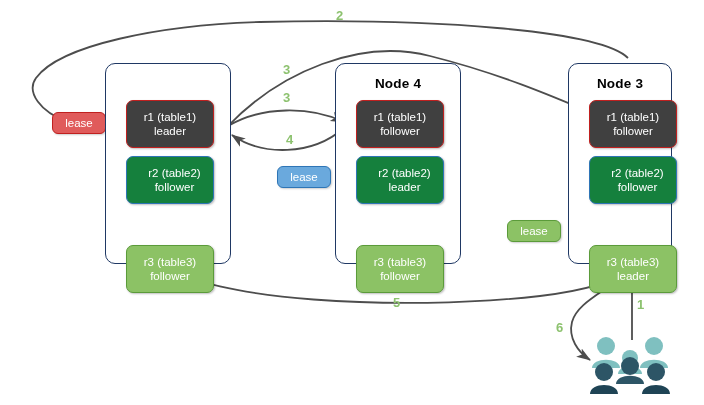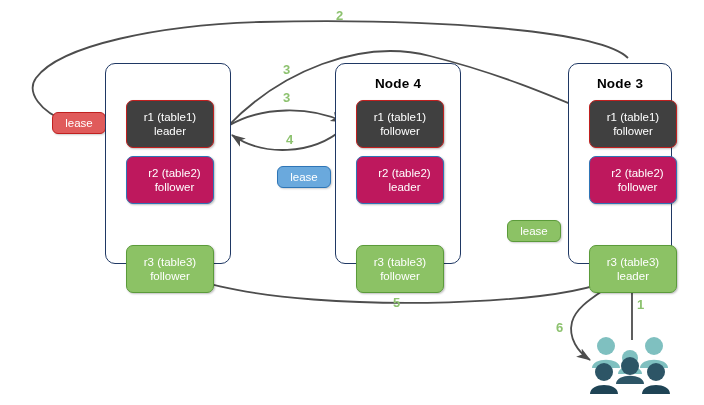--- a/index.html
+++ b/index.html
@@ -51,21 +51,21 @@
     align-items: center;
     justify-content: center;
     color: #ffffff;
     font-size: 11.5px;
     line-height: 14px;
     text-align: center;
     box-shadow: 1px 1px 2px rgba(0,0,0,0.25);
   }
   .replica .ln { display: block; }
   .rep-red   { background: #404040; border: 1.2px solid #c0201f; }
-  .rep-blue  { background: #be185d; border: 1.2px solid #2e75b6; padding-left: 9px; }
+  .rep-blue  { background: #15803d; border: 1.2px solid #2e75b6; padding-left: 9px; }
   .rep-green { background: #8cc265; border: 1.2px solid #5b9b3a; margin-top: 33px; }
 
   .lease {
     position: absolute;
     box-sizing: border-box;
     border-radius: 6px;
     display: flex;
     align-items: center;
     justify-content: center;
     color: #ffffff;

